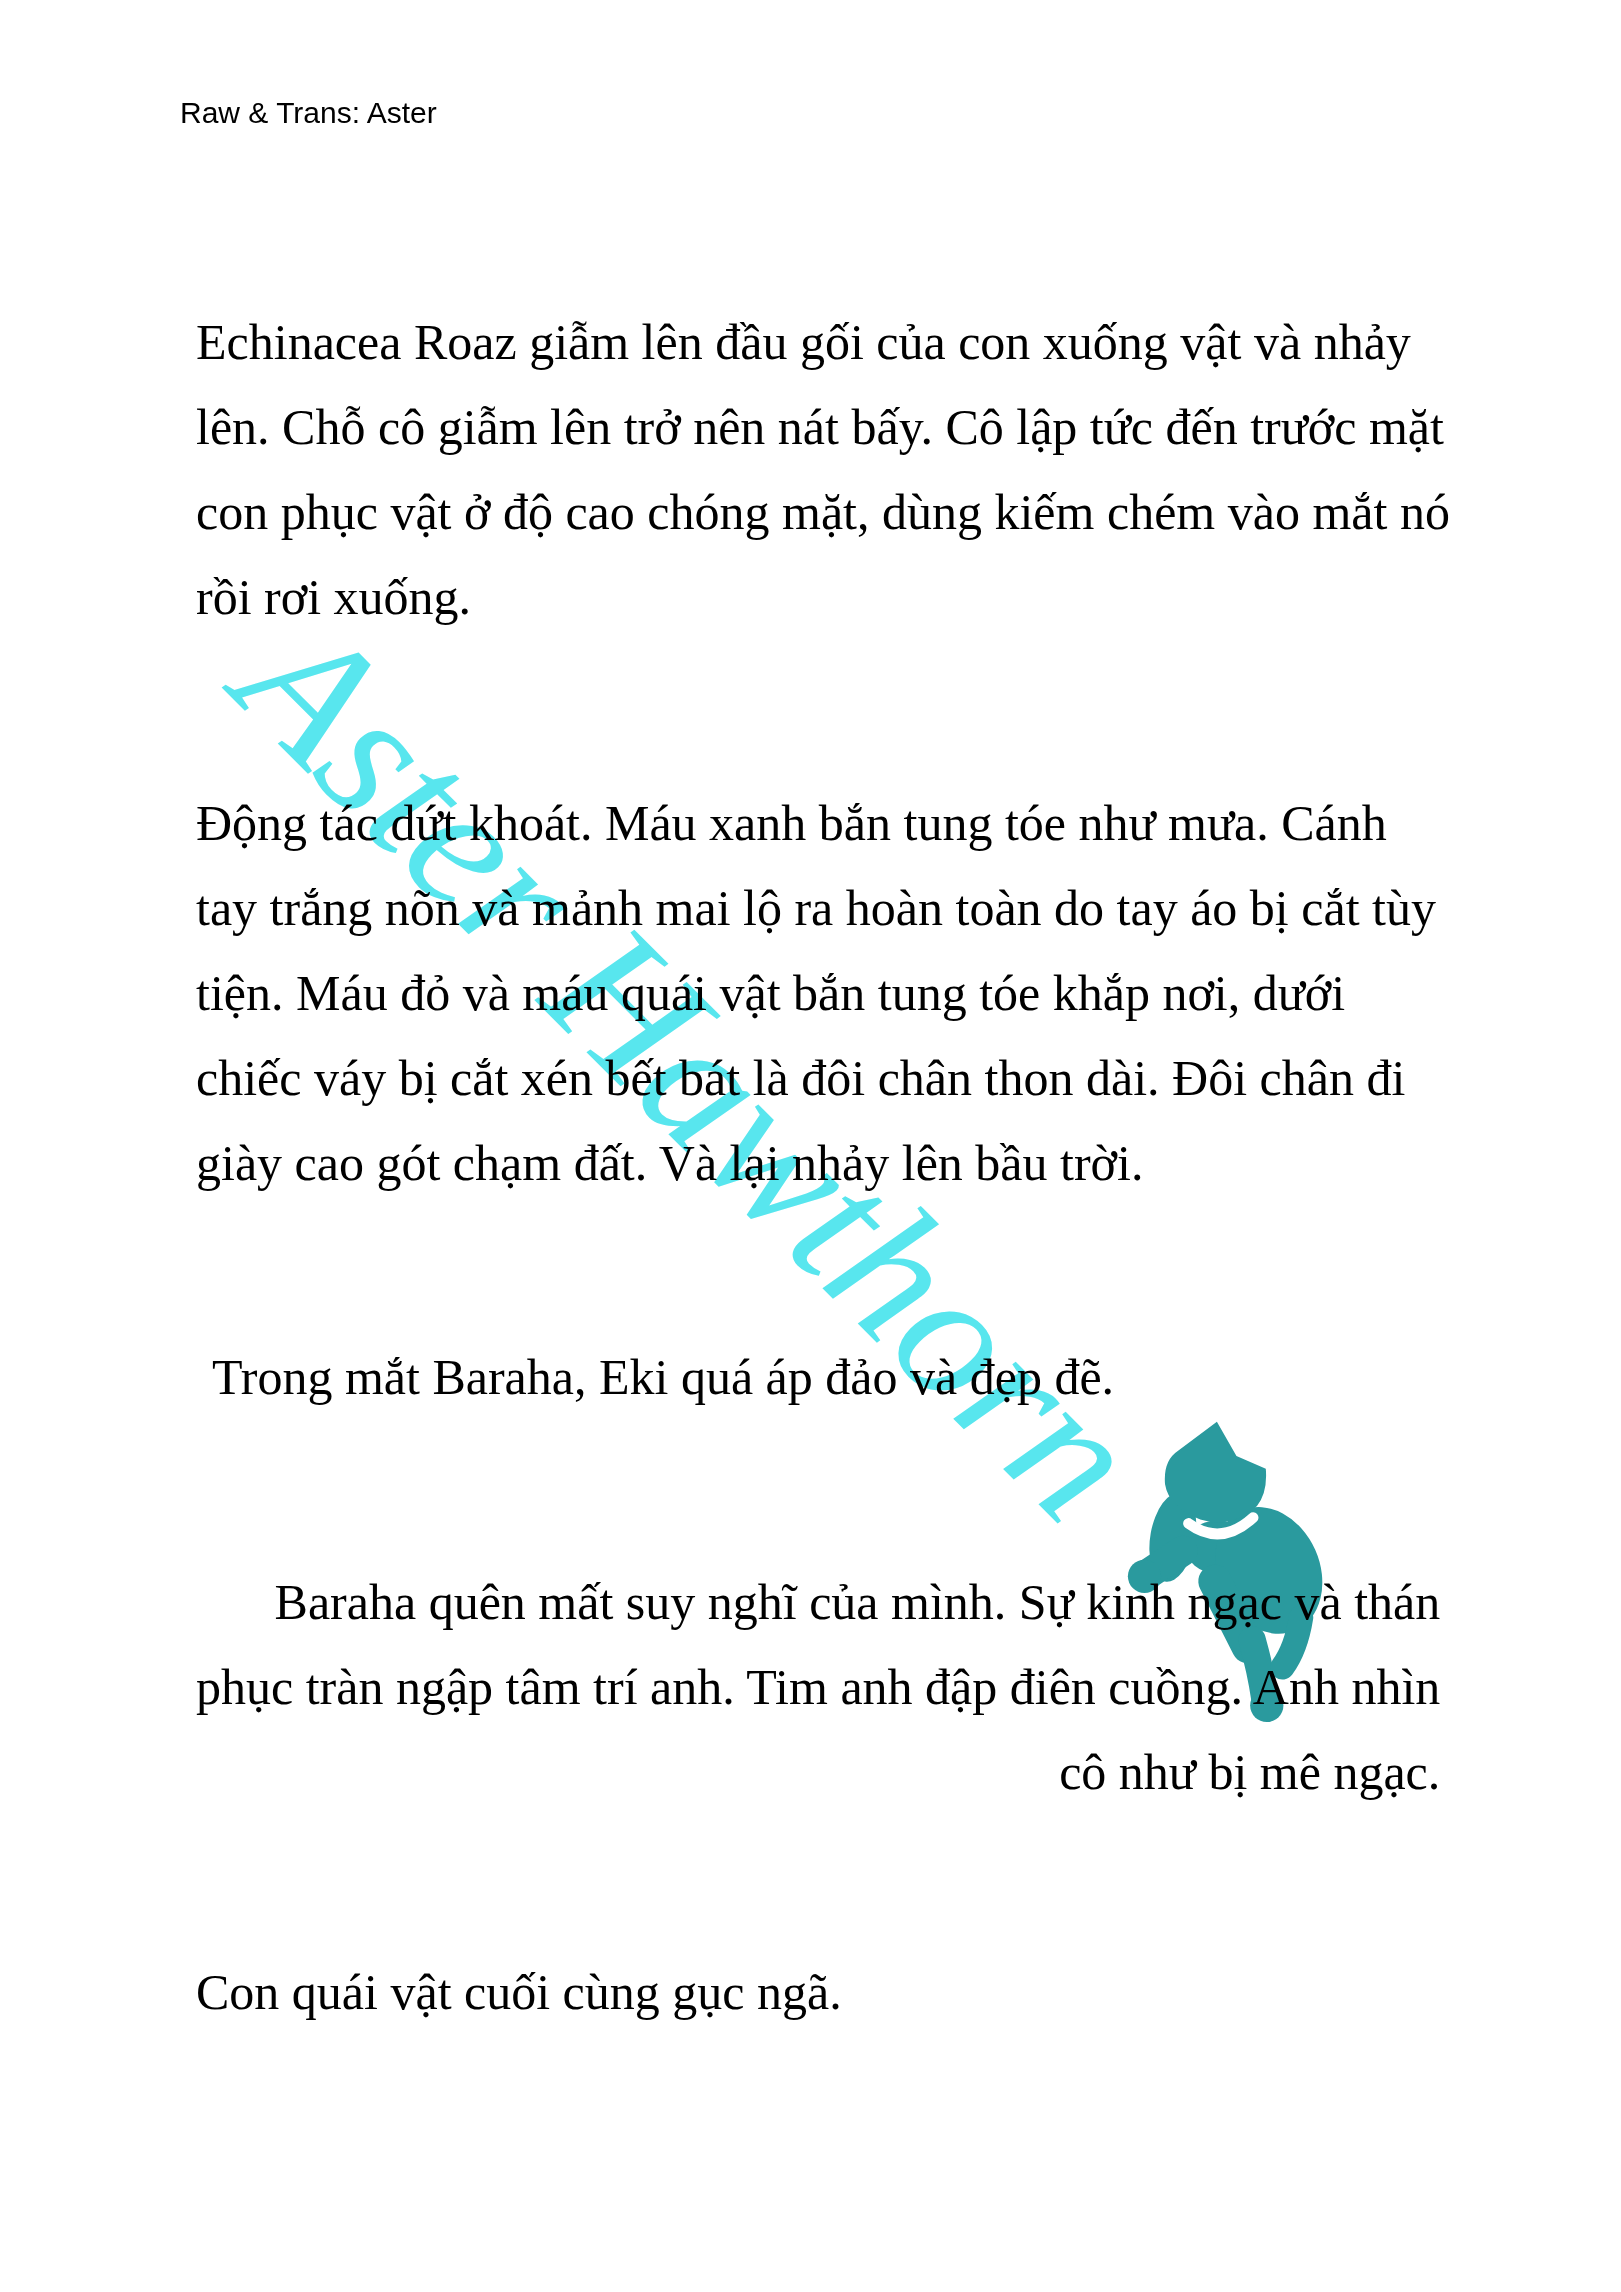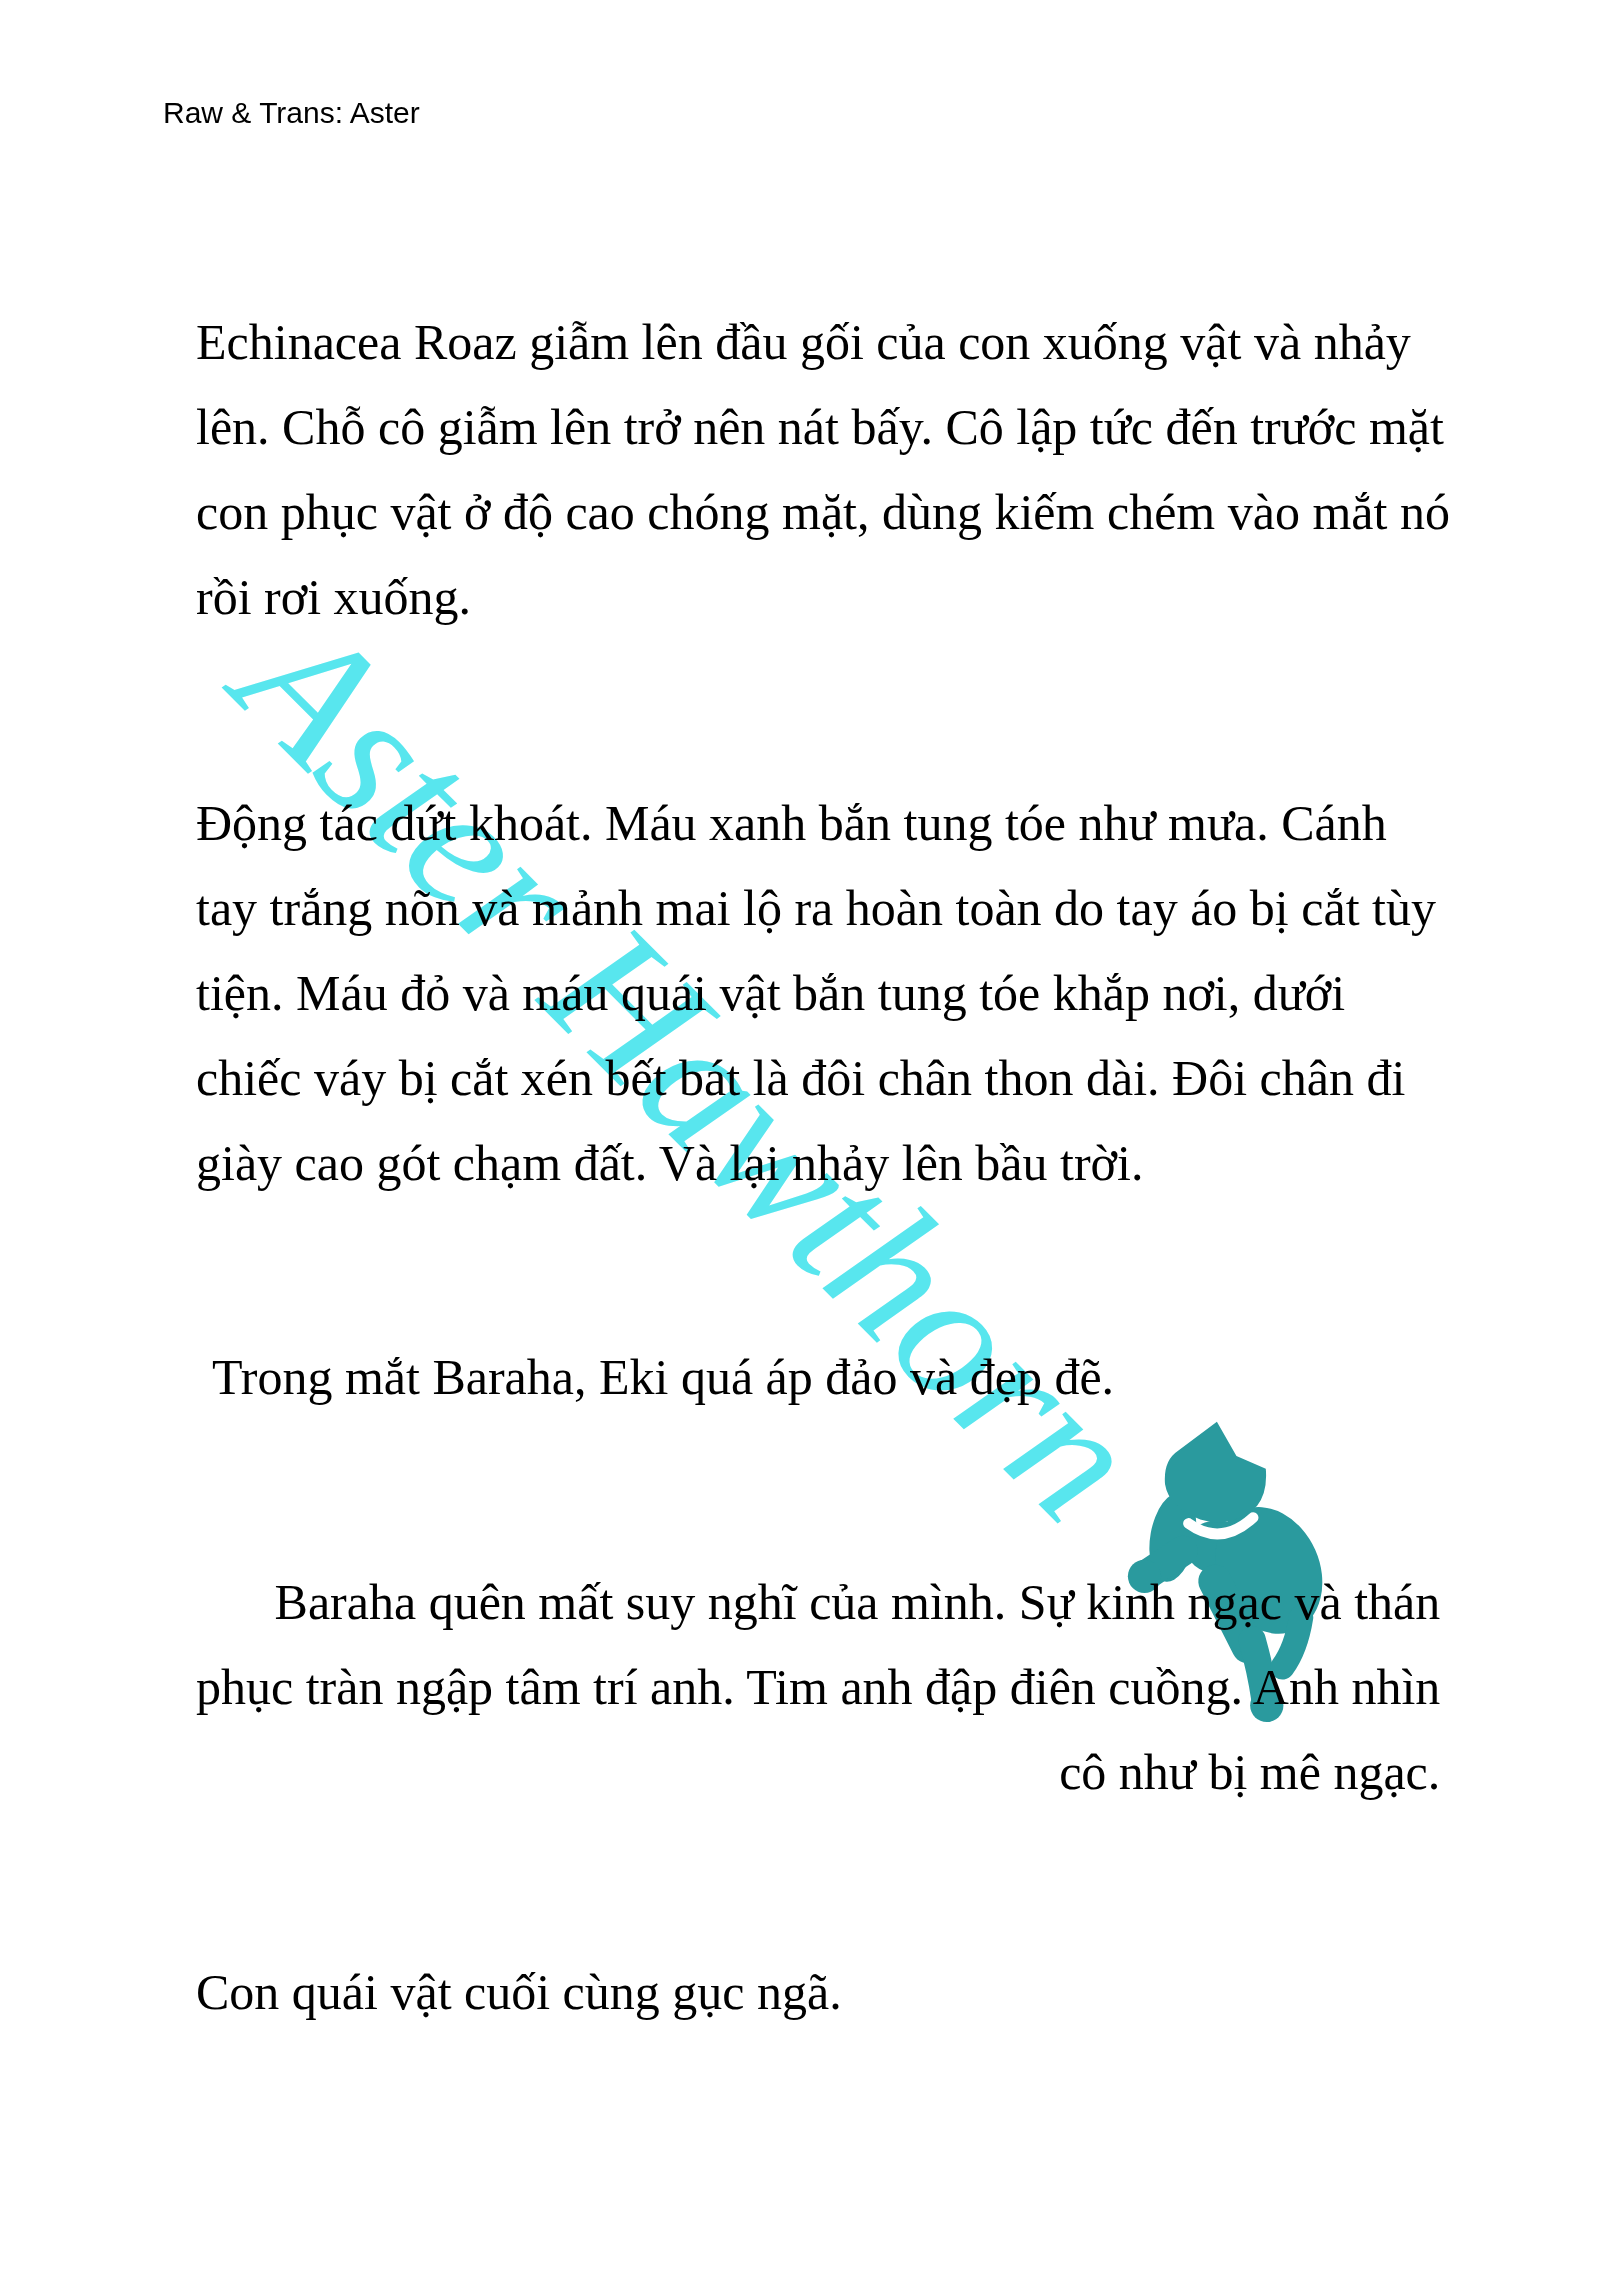--- a/index.html
+++ b/index.html
@@ -6,21 +6,21 @@
   .page {
     position:relative;
     width:1621px; height:2293px;
     margin:0 auto;
     background:var(--color-background,#fff);
     overflow:hidden;
     font-family:"Liberation Serif", serif;
     color:var(--color-text,#000);
   }
   .header {
-    position:absolute; left:163px; top:95px;
+    position:absolute; left:180px; top:95px;
     font-family:"Liberation Sans", sans-serif;
     font-size:30px; line-height:35px;
     z-index:2;
   }
   .watermark {
     position:absolute; left:690px; top:1068px;
     transform:translate(-50%,-50%) rotate(45deg);
     font-family:"Liberation Serif", serif;
     font-style:italic;
     font-size:184px;

